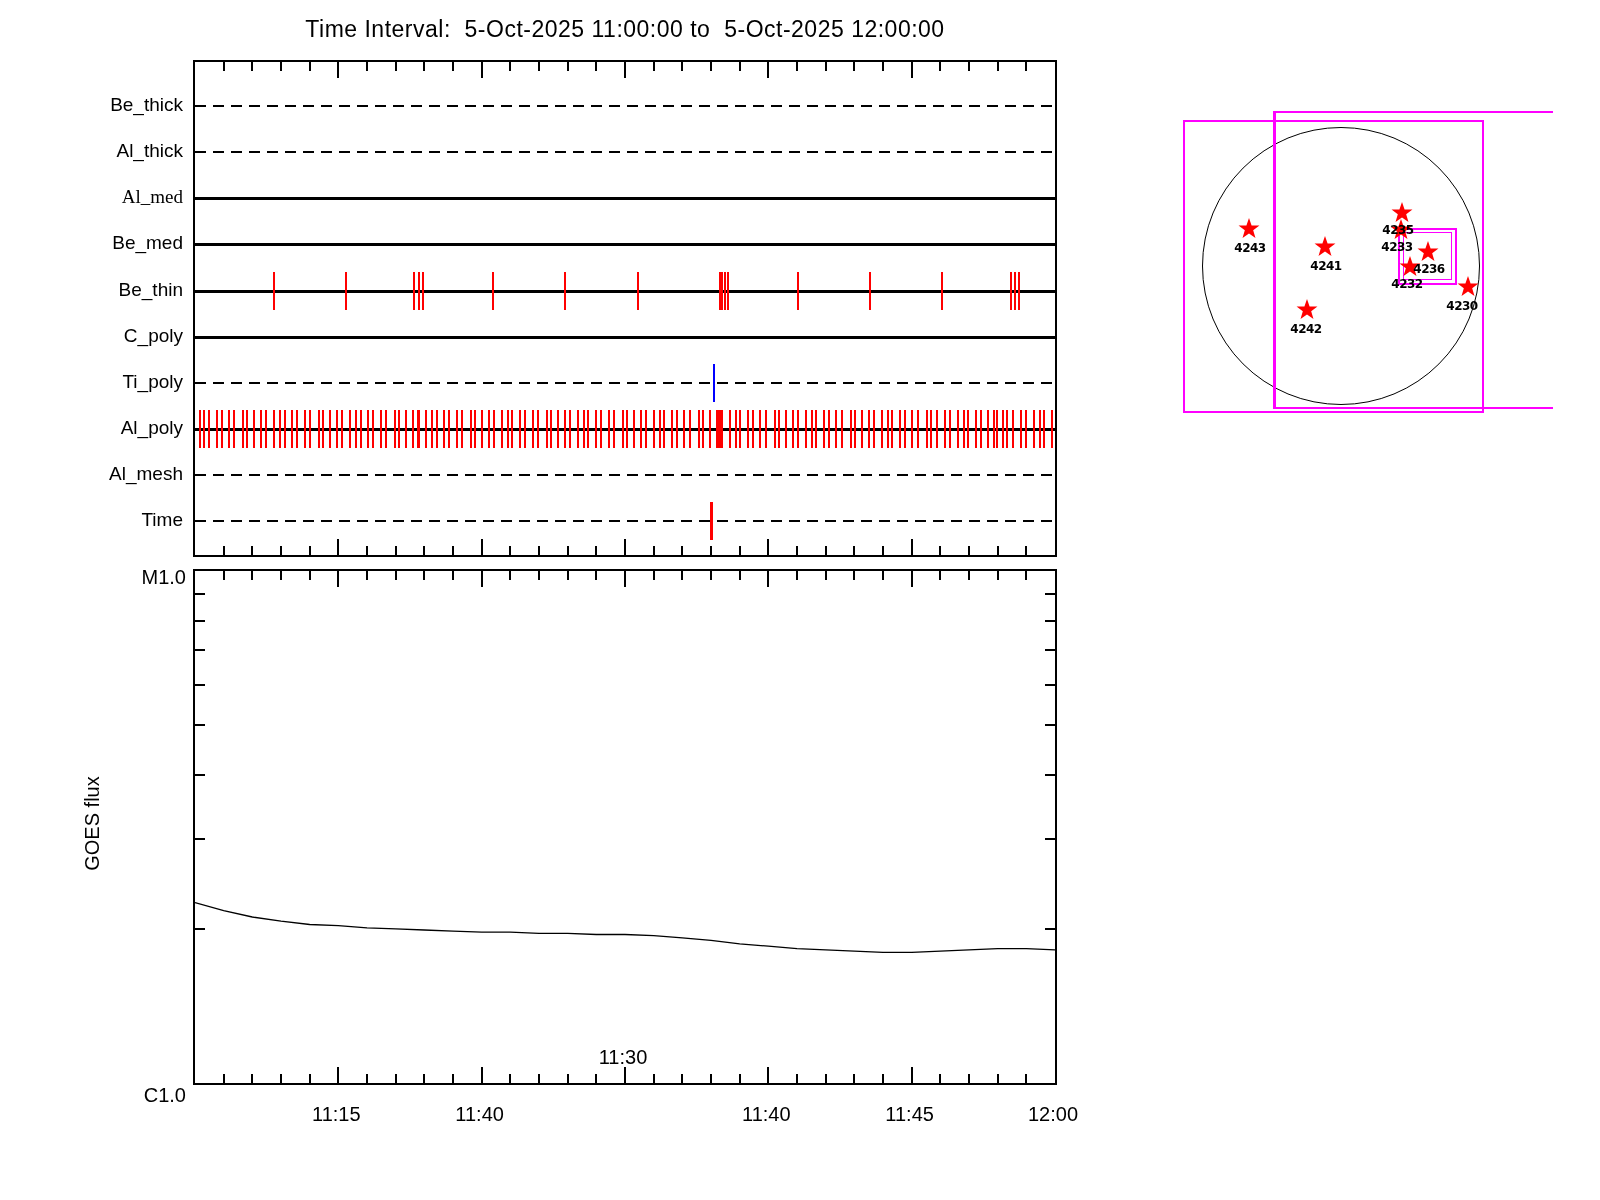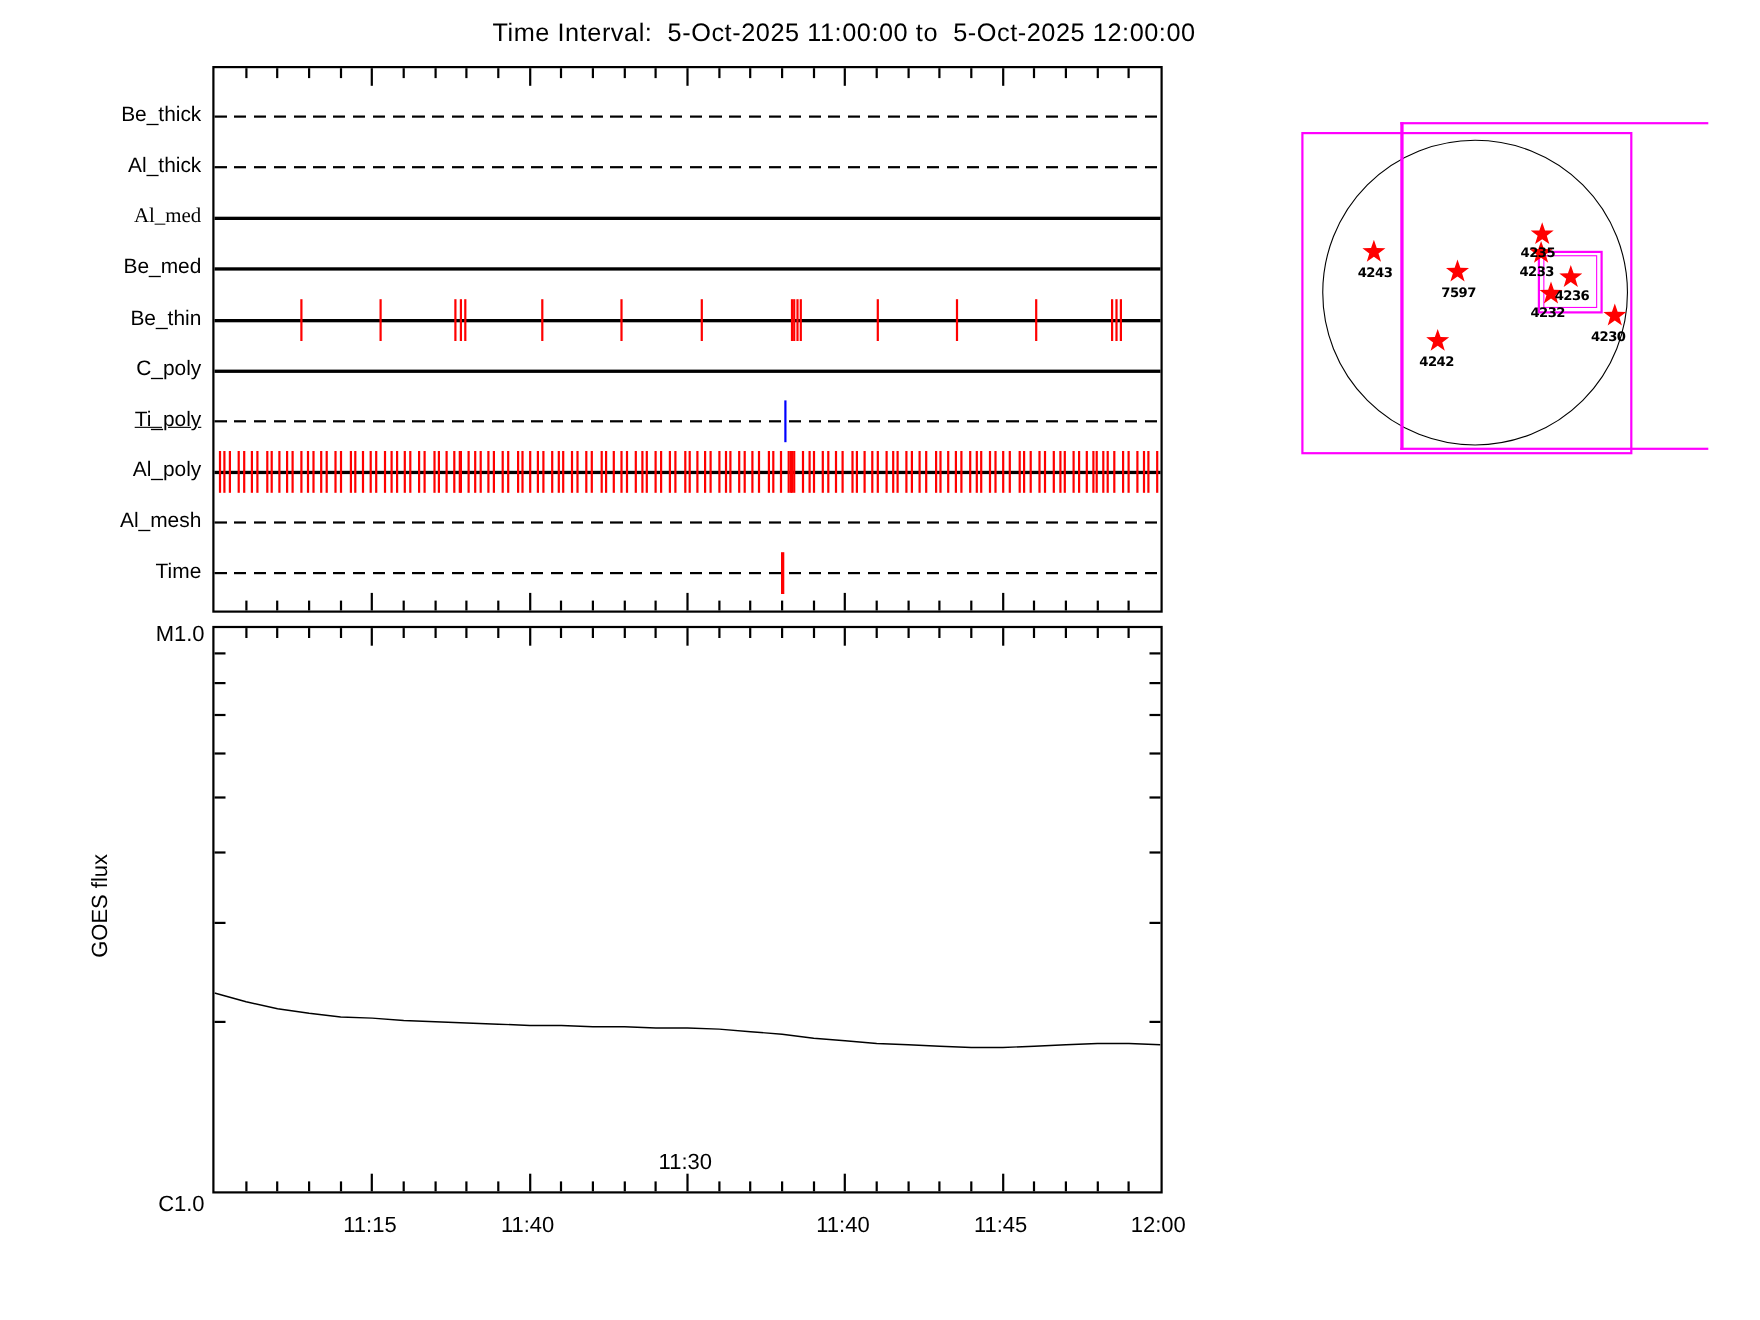--- a/index.html
+++ b/index.html
@@ -1,19 +1,19 @@
 <!DOCTYPE html>
 <html><head>
 <meta charset="utf-8">
 <style>
   html,body{margin:0;padding:0;background:#fff;}
   #stage{position:relative;width:1600px;height:1200px;background:#fff;
          font-family:"Liberation Sans","DejaVu Sans",sans-serif;color:#000;overflow:hidden;}
   .abs{position:absolute;}
-  #title{left:163px;top:16px;width:924px;text-align:right;font-size:23px;
+  #title{left:163px;top:16px;width:924px;text-align:center;font-size:23px;
          letter-spacing:0.5px;white-space:pre;}
   #timeline-panel{left:193px;top:60px;width:864px;height:497px;border:2px solid #000;box-sizing:border-box;}
   #goes-panel{left:193px;top:569px;width:864px;height:516px;border:2px solid #000;box-sizing:border-box;}
   .rowline{position:absolute;left:0;width:100%;}
   .rowline.solid{height:3px;background:#000;}
   .rowline.dashed{height:2px;background:repeating-linear-gradient(90deg,#000 0 11px,rgba(0,0,0,0) 11px 18px);}
   .exp-tick{position:absolute;width:2px;height:38px;}
   .row-label{position:absolute;left:28px;width:155px;text-align:right;font-size:19px;}
   .axis-tick{position:absolute;background:#000;width:2px;}
   .ylog-tick{position:absolute;background:#000;height:2px;}
@@ -266,21 +266,21 @@
       <div class="axis-tick" style="left: 830.333px; top: 0px; height: 9px;"></div>
       <div class="axis-tick" style="left: 830.333px; bottom: 0px; height: 9px;"></div>
     </div>
   <div id="timeline-labels">
       <div class="row-label abs" style="top: 94px;">Be_thick</div>
       <div class="row-label abs" style="top: 140px;">Al_thick</div>
       <div class="row-label abs" style="top: 186px; font-family: Liberation Serif, serif;">Al_med</div>
       <div class="row-label abs" style="top: 232px;">Be_med</div>
       <div class="row-label abs" style="top: 279px;">Be_thin</div>
       <div class="row-label abs" style="top: 325px;">C_poly</div>
-      <div class="row-label abs" style="top: 371px; text-decoration: underline;">Ti_poly</div>
+      <div class="row-label abs" style="top: 371px;">Ti_poly</div>
       <div class="row-label abs" style="top: 417px;">Al_poly</div>
       <div class="row-label abs" style="top: 463px;">Al_mesh</div>
       <div class="row-label abs" style="top: 509px;">Time</div>
     </div>
 
   <div id="goes-panel" class="abs">
       <div class="axis-tick" style="left: 27.6667px; top: 0px; height: 9px;"></div>
       <div class="axis-tick" style="left: 27.6667px; bottom: 0px; height: 9px;"></div>
       <div class="axis-tick" style="left: 56.3333px; top: 0px; height: 9px;"></div>
       <div class="axis-tick" style="left: 56.3333px; bottom: 0px; height: 9px;"></div>
@@ -378,21 +378,21 @@
       <div class="abs" style="left: 123px; top: 312px; width: 280px; height: 2px; background: rgb(255, 0, 255);"></div>
       <div class="fov abs" style="left: 248px; top: 133px; width: 59px; height: 57px; border: 2px solid rgb(255, 0, 255);"></div>
       <div class="fov abs" style="left: 253px; top: 137px; width: 49px; height: 48px; border: 1px solid rgb(255, 0, 255);"></div>
       <svg class="ar-star" viewBox="-13 -13 26 26" style="left: 86px; top: 121px;">
         <polygon points="0,-11 2.59,-3.56 10.46,-3.40 4.18,1.36 6.47,8.90 0,4.4 -6.47,8.90 -4.18,1.36 -10.46,-3.40 -2.59,-3.56" fill="#ff0000"></polygon>
       </svg>
       <div class="ar-label" style="left: 78px; top: 146px;">4243</div>
       <svg class="ar-star" viewBox="-13 -13 26 26" style="left: 162px; top: 139px;">
         <polygon points="0,-11 2.59,-3.56 10.46,-3.40 4.18,1.36 6.47,8.90 0,4.4 -6.47,8.90 -4.18,1.36 -10.46,-3.40 -2.59,-3.56" fill="#ff0000"></polygon>
       </svg>
-      <div class="ar-label" style="left: 154px; top: 164px;">7597</div>
+      <div class="ar-label" style="left: 154px; top: 164px;">4241</div>
       <svg class="ar-star" viewBox="-13 -13 26 26" style="left: 144px; top: 202px;">
         <polygon points="0,-11 2.59,-3.56 10.46,-3.40 4.18,1.36 6.47,8.90 0,4.4 -6.47,8.90 -4.18,1.36 -10.46,-3.40 -2.59,-3.56" fill="#ff0000"></polygon>
       </svg>
       <div class="ar-label" style="left: 134px; top: 227px;">4242</div>
       <svg class="ar-star" viewBox="-13 -13 26 26" style="left: 239px; top: 105px;">
         <polygon points="0,-11 2.59,-3.56 10.46,-3.40 4.18,1.36 6.47,8.90 0,4.4 -6.47,8.90 -4.18,1.36 -10.46,-3.40 -2.59,-3.56" fill="#ff0000"></polygon>
       </svg>
       <div class="ar-label" style="left: 226px; top: 128px;">4235</div>
       <svg class="ar-star" viewBox="-13 -13 26 26" style="left: 238px; top: 122px;">
         <polygon points="0,-11 2.59,-3.56 10.46,-3.40 4.18,1.36 6.47,8.90 0,4.4 -6.47,8.90 -4.18,1.36 -10.46,-3.40 -2.59,-3.56" fill="#ff0000"></polygon>

